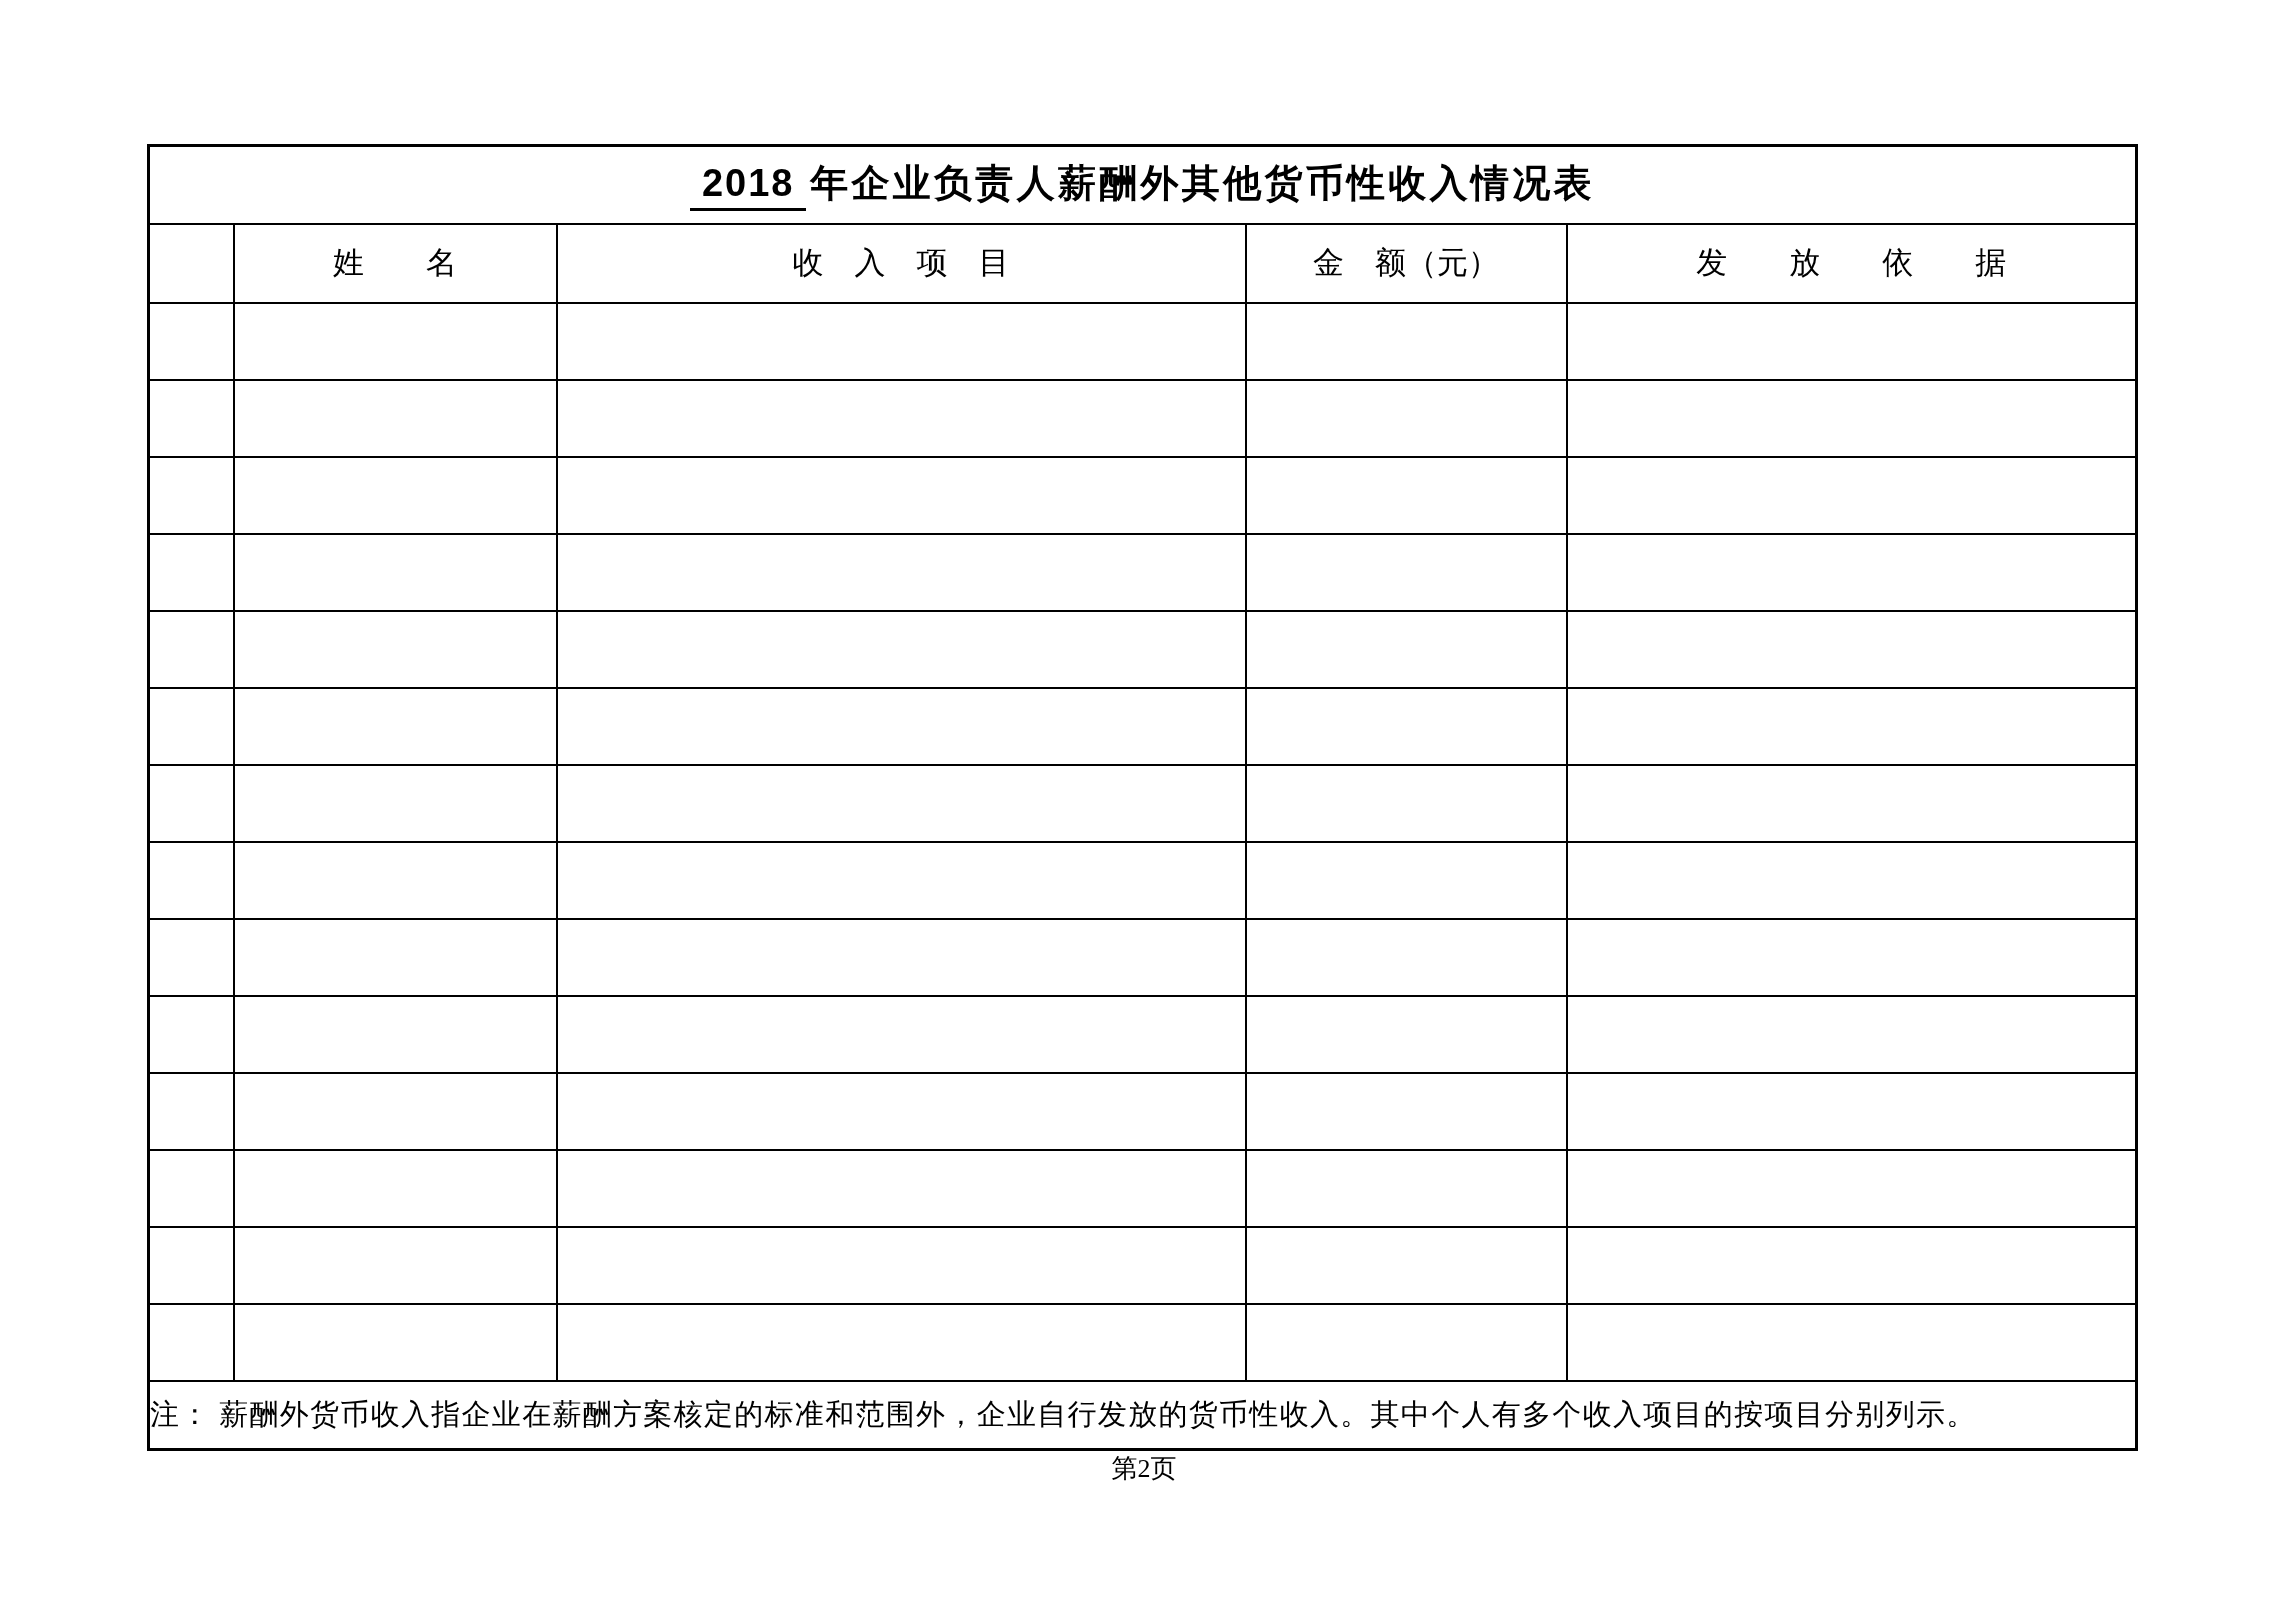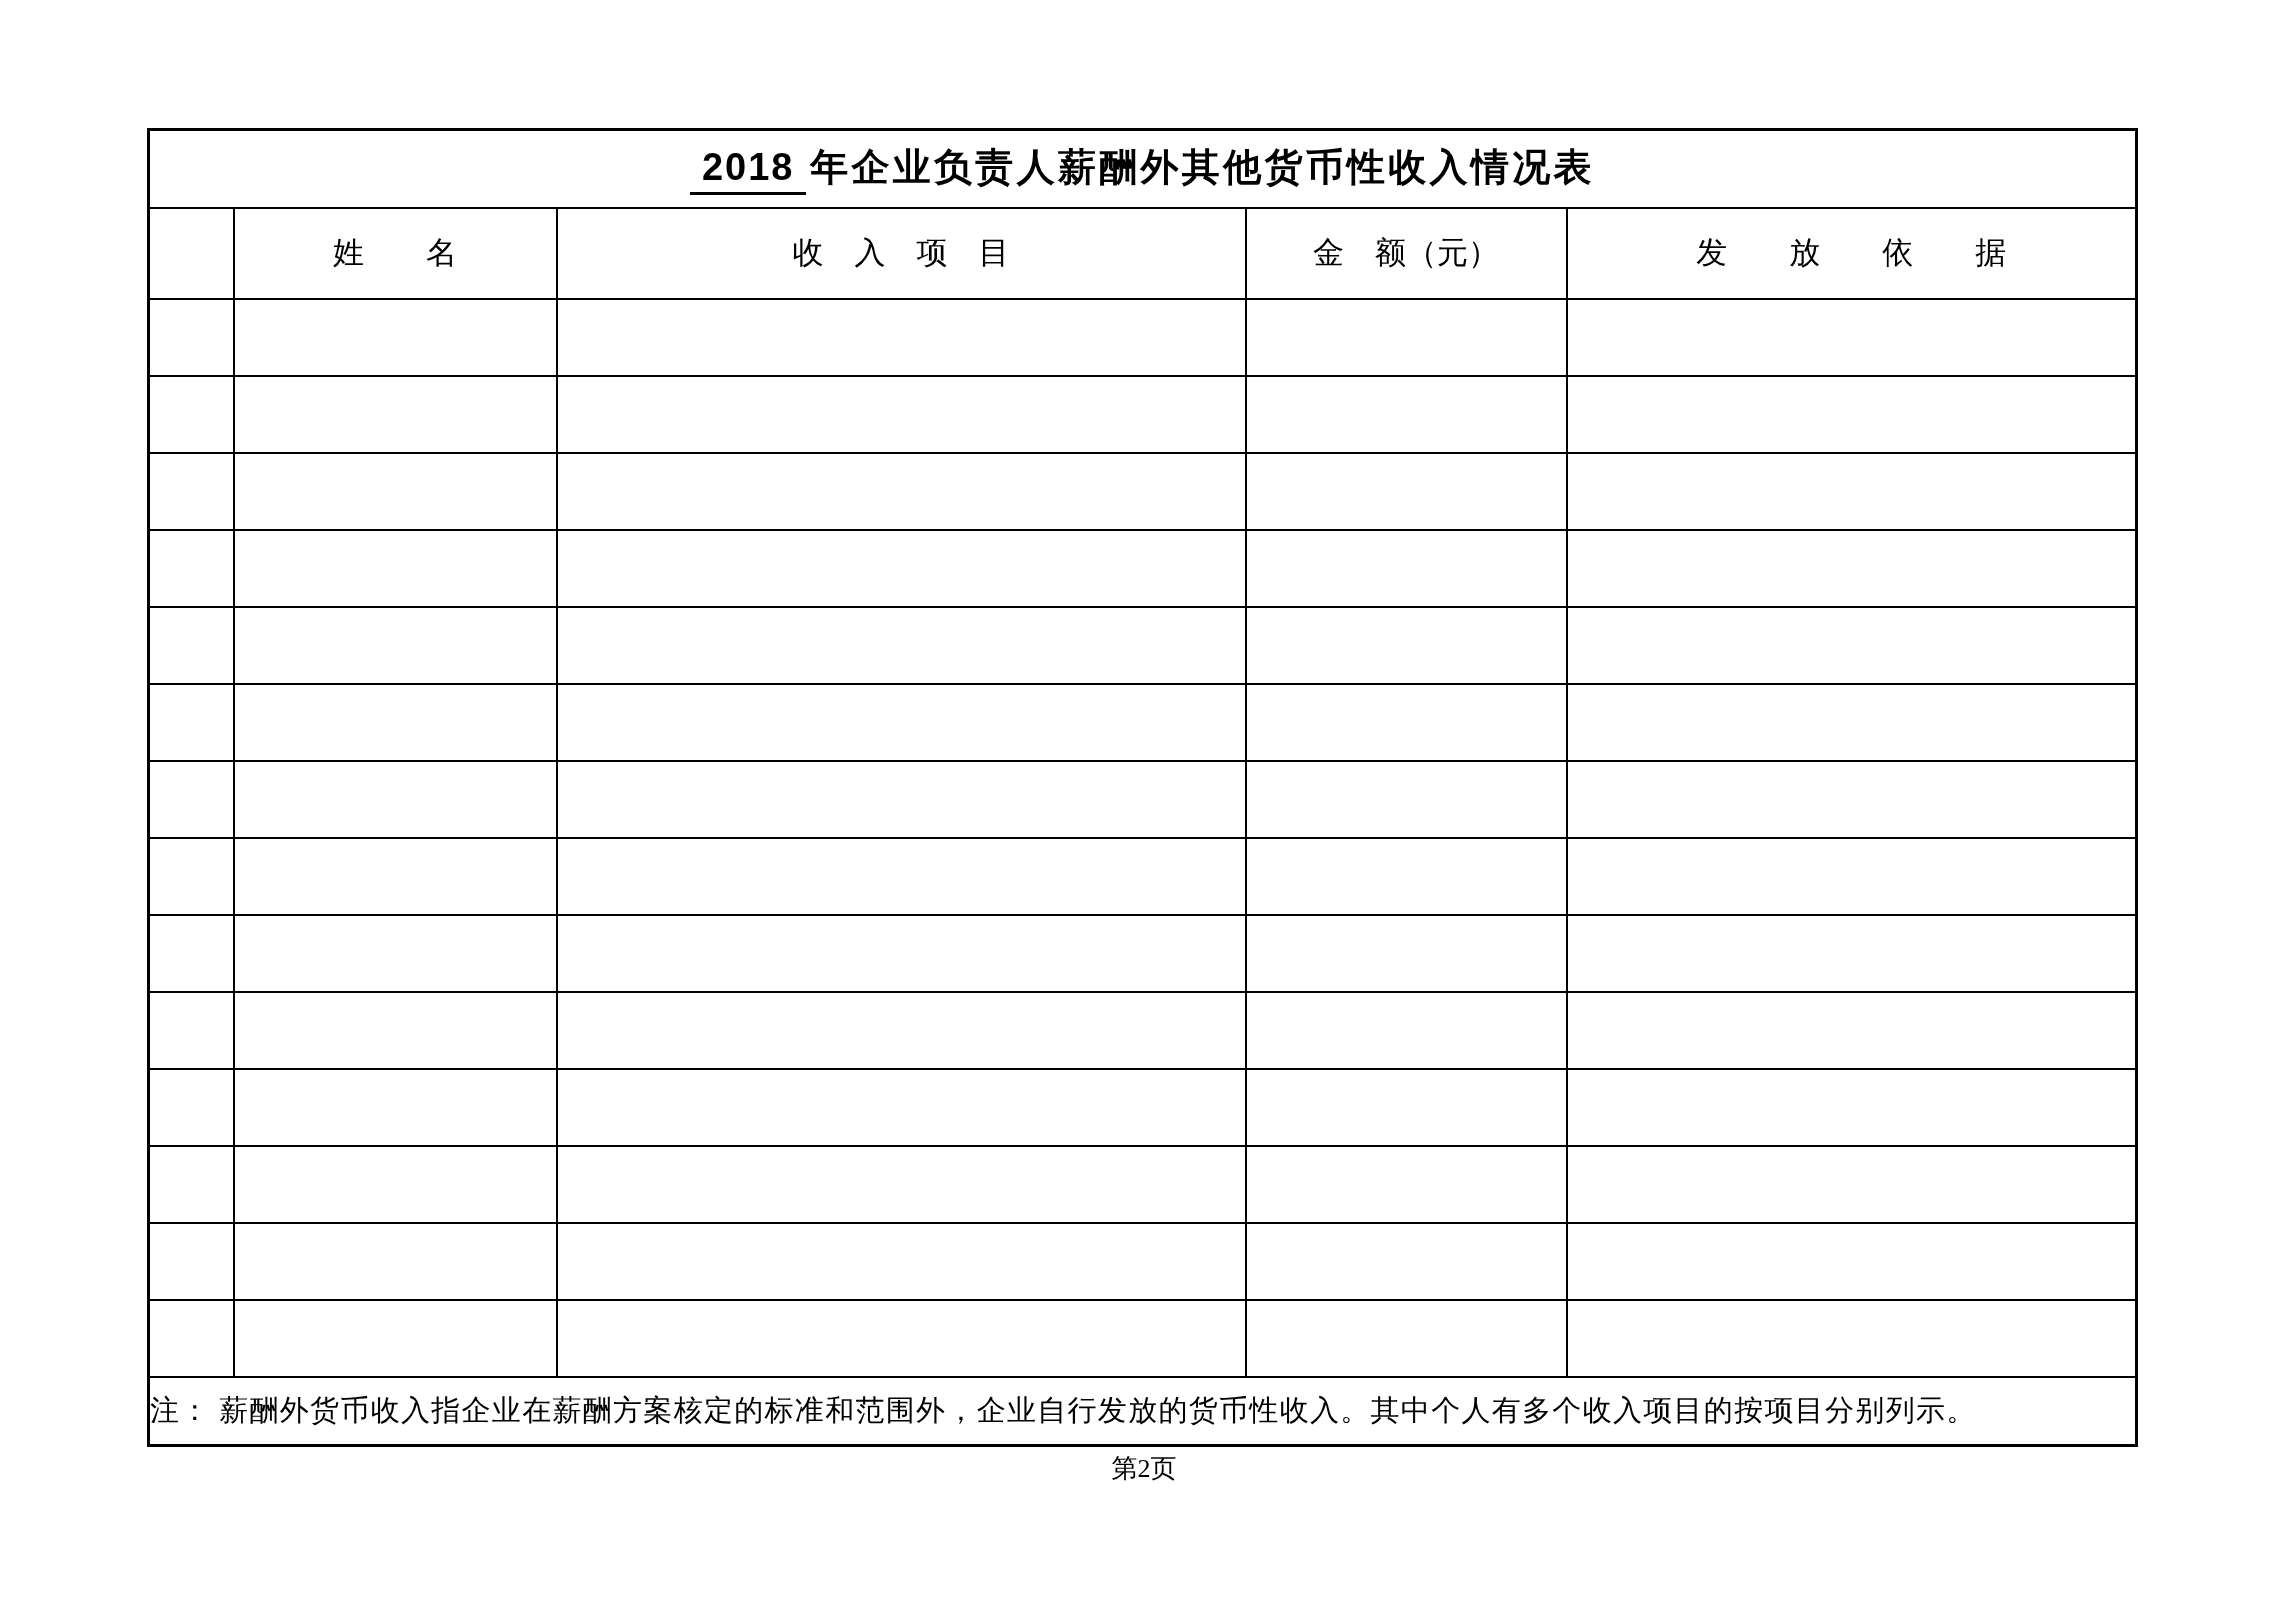--- a/index.html
+++ b/index.html
@@ -12,21 +12,21 @@
     background: #ffffff;
     position: relative;
     font-family: "Liberation Serif", serif;
     color: #000000;
   }
 
   
   table.form-table {
     position: absolute;
     left: 147px;
-    top: 128px;
+    top: 144px;
     width: 1988px;
     border-collapse: collapse;
     table-layout: fixed;
     border: 3.9px solid #000000;
   }
   table.form-table td,
   table.form-table th {
     border: 2.6px solid #000000;
     padding: 0;
     overflow: hidden;
@@ -45,21 +45,21 @@
   }
   span.year-underline {
     display: inline-block;
     border-bottom: 3.3px solid #000000;
     padding: 0 11.8px 2.6px 11.8px;
     margin-right: 3.9px;
     letter-spacing: 2px;
   }
 
   
-  tr.header-row { height: 91px; margin-left: 44px; }
+  tr.header-row { height: 79px; margin-left: 44px; }
   tr.header-row th {
     font-weight: normal;
     font-size: 31px;
     text-align: center;
     white-space: nowrap;
   }
 
   
   tbody.body-rows tr { height: 77px; }
 

